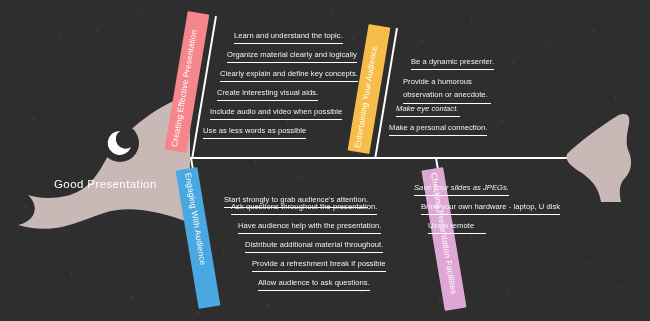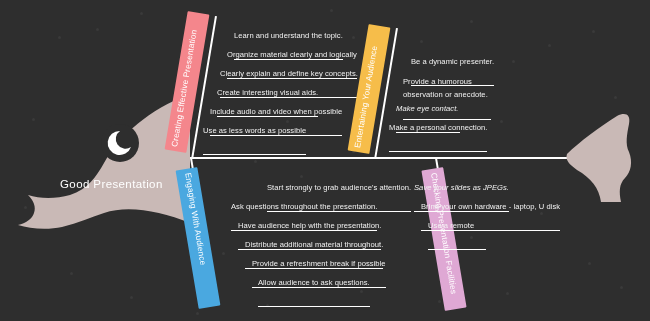--- a/index.html
+++ b/index.html
@@ -41,21 +41,21 @@
   }
   #fish-tail {
     position: absolute;
     left: 565px;
     top: 112px;
     width: 85px;
     height: 90px;
   }
   #head-title {
     position: absolute;
-    left: 60px;
+    left: 54px;
     top: 178px;
     width: 135px;
     color: #ffffff;
     font-size: 11.5px;
     letter-spacing: .4px;
     white-space: nowrap;
   }
   
   .branch {
     position: absolute;
@@ -79,21 +79,21 @@
     background: #ffffff;
     width: 1.6px;
     transform-origin: top left;
   }
   .item {
     position: absolute;
     white-space: nowrap;
     color: #f2f2f2;
     font-size: 7.6px;
     letter-spacing: .05px;
-    padding-bottom: 18px;
+    padding-bottom: 2px;
     border-bottom: 1px solid #ffffff;
     line-height: 10px;
   }
   .item.two-line {
     white-space: normal;
     line-height: 13px;
   }
   
 </style>
 </head>
@@ -184,21 +184,21 @@
     <div class="item two-line" style="left:403px; top:75px; width:88px;">Provide a humorous observation or anecdote.</div>
     <div class="item" style="left:396px; top:104px; min-width:64px;font-style:italic;">Make eye contact.</div>
     <div class="item" style="left:389px; top:123px; min-width:80px;">Make a personal connection.</div>
   </div>
 
   <div class="branch">
     <div class="connector" style="left:190px; top:158px; height:144px; transform:rotate(-9.5deg);"></div>
     <div class="bar" style="left:187px; top:168px; width:22px; height:140px; background:#4aa8e0; transform:rotate(-9.5deg);">
       <span class="bar-text" style="left:17px; top:4px; transform:rotate(90deg);">Engaging With Audience</span>
     </div>
-    <div class="item" style="left:224px; top:183px; min-width:120px;margin-left:43px;">Start strongly to grab audience's attention.</div>
+    <div class="item" style="left:224px; top:195px; min-width:120px;">Start strongly to grab audience's attention.</div>
     <div class="item" style="left:231px; top:202px; min-width:120px;">Ask questions throughout the presentation.</div>
     <div class="item" style="left:238px; top:221px; min-width:116px;">Have audience help with the presentation.</div>
     <div class="item" style="left:245px; top:240px; min-width:112px;">Distribute additional material throughout.</div>
     <div class="item" style="left:252px; top:259px; min-width:106px;">Provide a refreshment break if possible</div>
     <div class="item" style="left:258px; top:278px; min-width:92px;">Allow audience to ask questions.</div>
   </div>
 
   <div class="branch">
     <div class="connector" style="left:435px; top:158px; height:150px; transform:rotate(-9.5deg);"></div>
     <div class="bar" style="left:433px; top:168px; width:22px; height:142px; background:#dfa8d4; transform:rotate(-9.5deg);">

